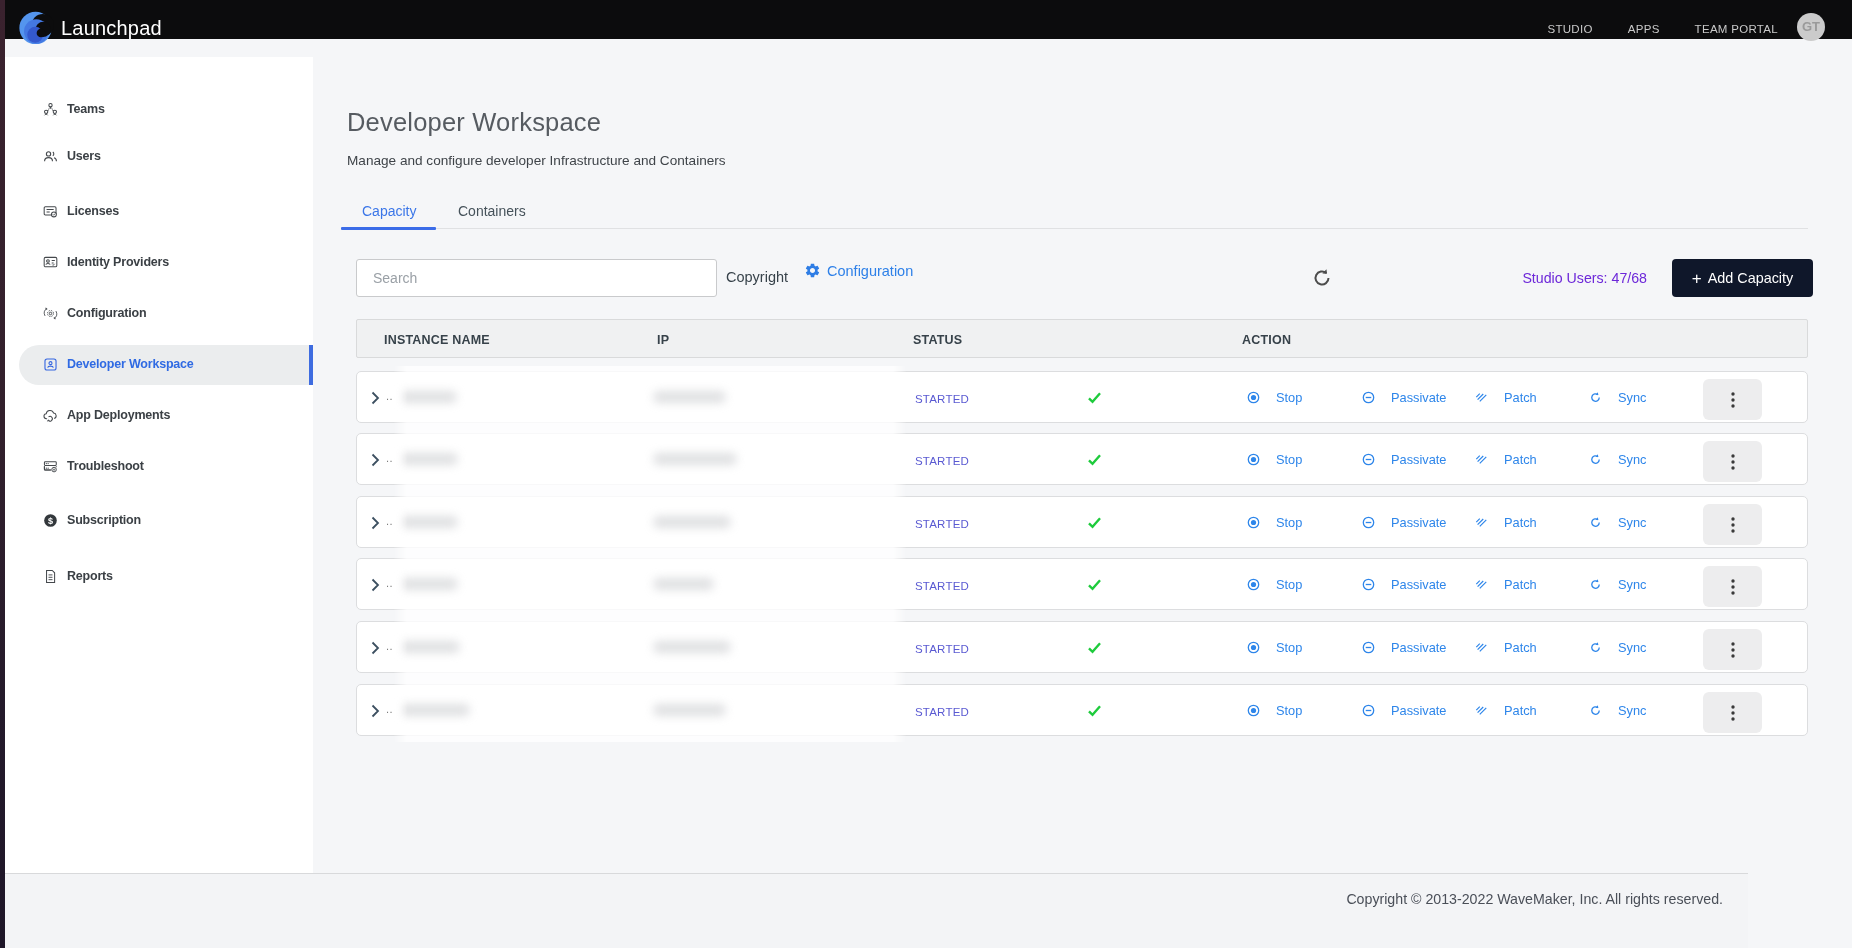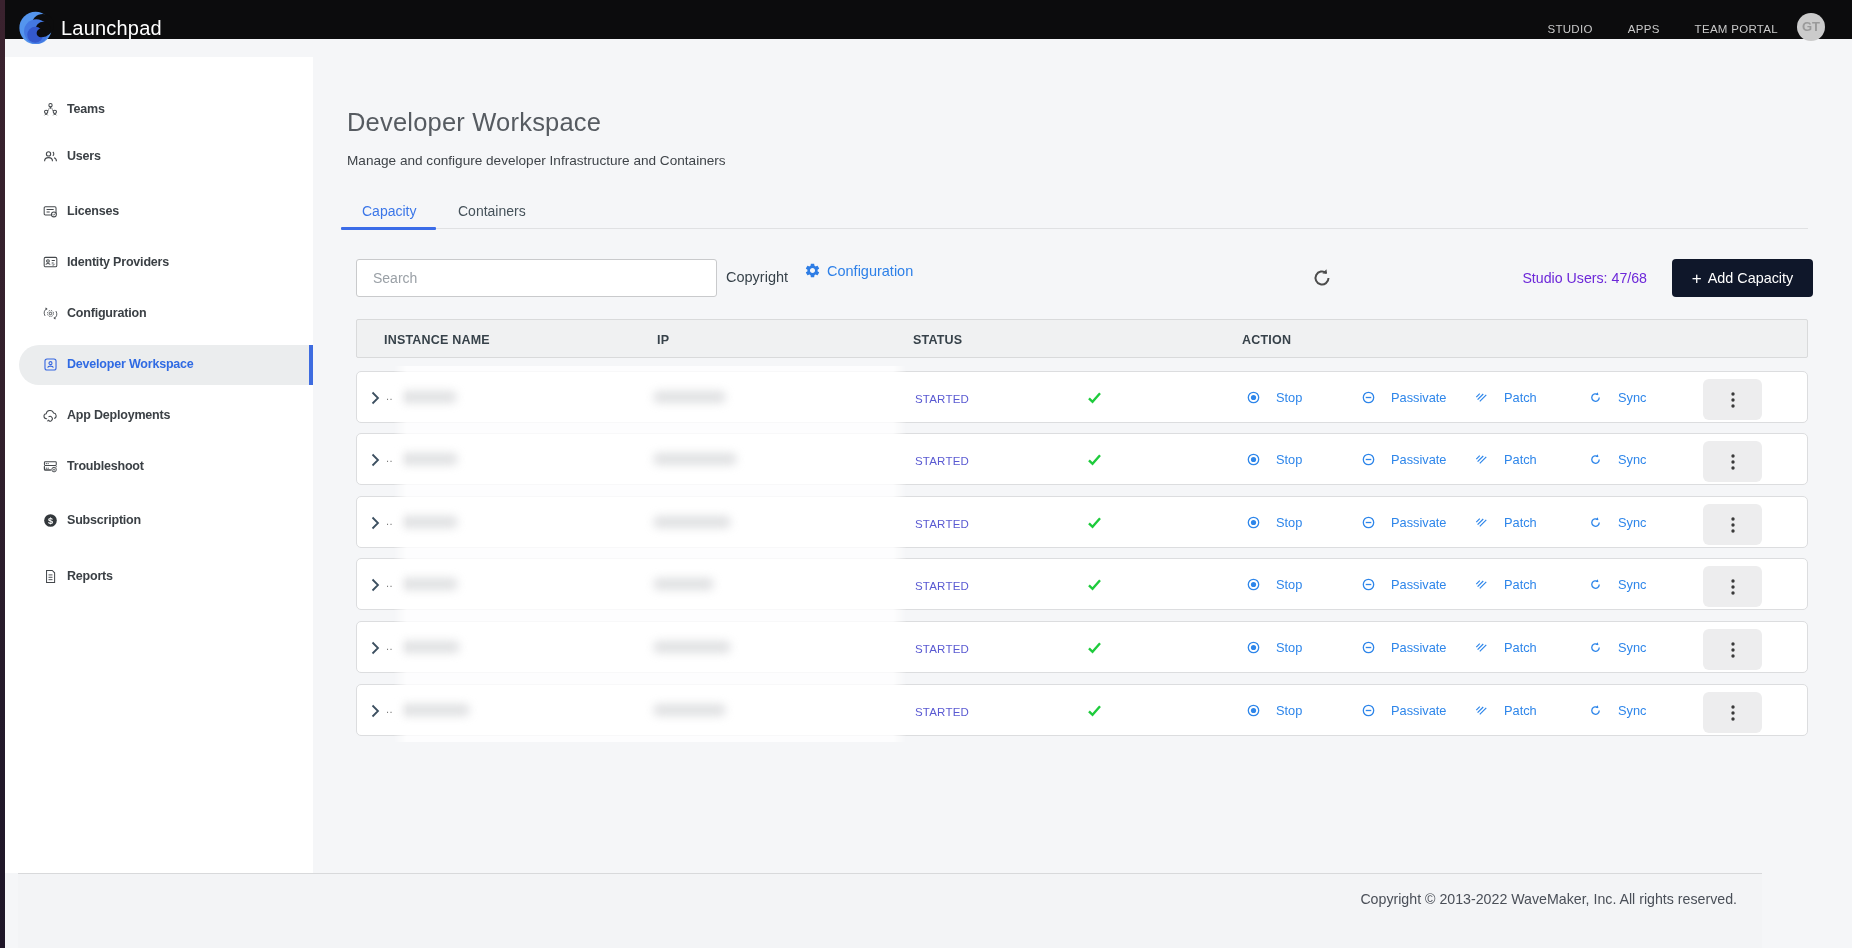--- a/index.html
+++ b/index.html
@@ -55,21 +55,21 @@
   .act { position:absolute; top:18px; display:flex; align-items:center; gap:16px; color:#2e86ea; font-size:12.8px; }
   .aStop { left:890px; } .aPass { left:1005px;align-items:center; } .aPatch { left:1118px; } .aSync { left:1232px; }
   .dots { position:absolute; left:1346px; top:7px; width:59px; height:41px; background:#ededee; border-radius:6px; }
   
   .band { position:absolute; left:80px; top:309px; width:514px; height:376px;
     background:rgba(255,255,255,0.8); z-index:3;
     -webkit-mask-image:linear-gradient(90deg, transparent 0, #000 14px, #000 calc(100% - 14px), transparent 100%);
     mask-image:linear-gradient(90deg, transparent 0, #000 14px, #000 calc(100% - 14px), transparent 100%); }
   .smu { position:absolute; height:12px; background:#c5c7ca; opacity:0.55; border-radius:7px; filter:blur(5px); }
   
-  .footer { position:absolute; left:18px; top:873px; width:1744px; height:75px; background:#f3f4f6;
+  .footer { position:absolute; left:4px; top:873px; width:1744px; height:75px; background:#f3f4f6;
     border-top:1px solid #d8d9db; }
   .footer span { position:absolute; right:25px; top:17px; font-size:14.2px; color:#4a4f58; }
 </style>
 </head>
 <body>
 <div class="edge"></div>
 
 <div class="topbar">
   <svg class="logo" viewBox="0 0 100 100">
     <circle cx="46" cy="47" r="45" fill="#5495ee"></circle>

